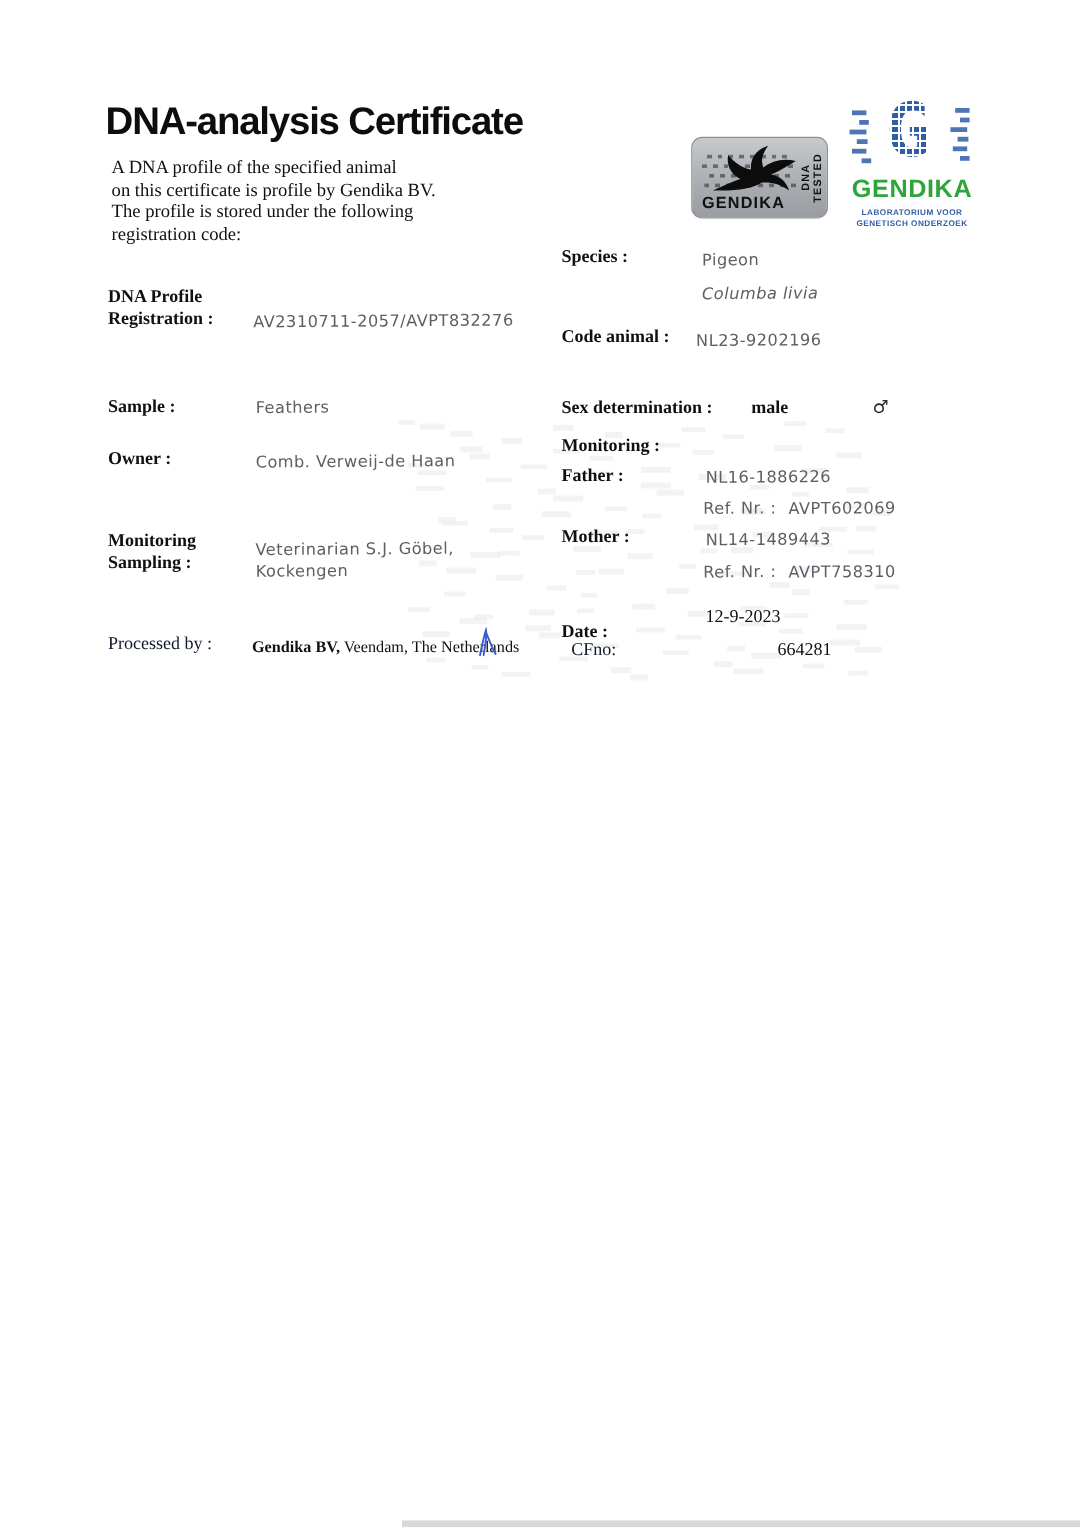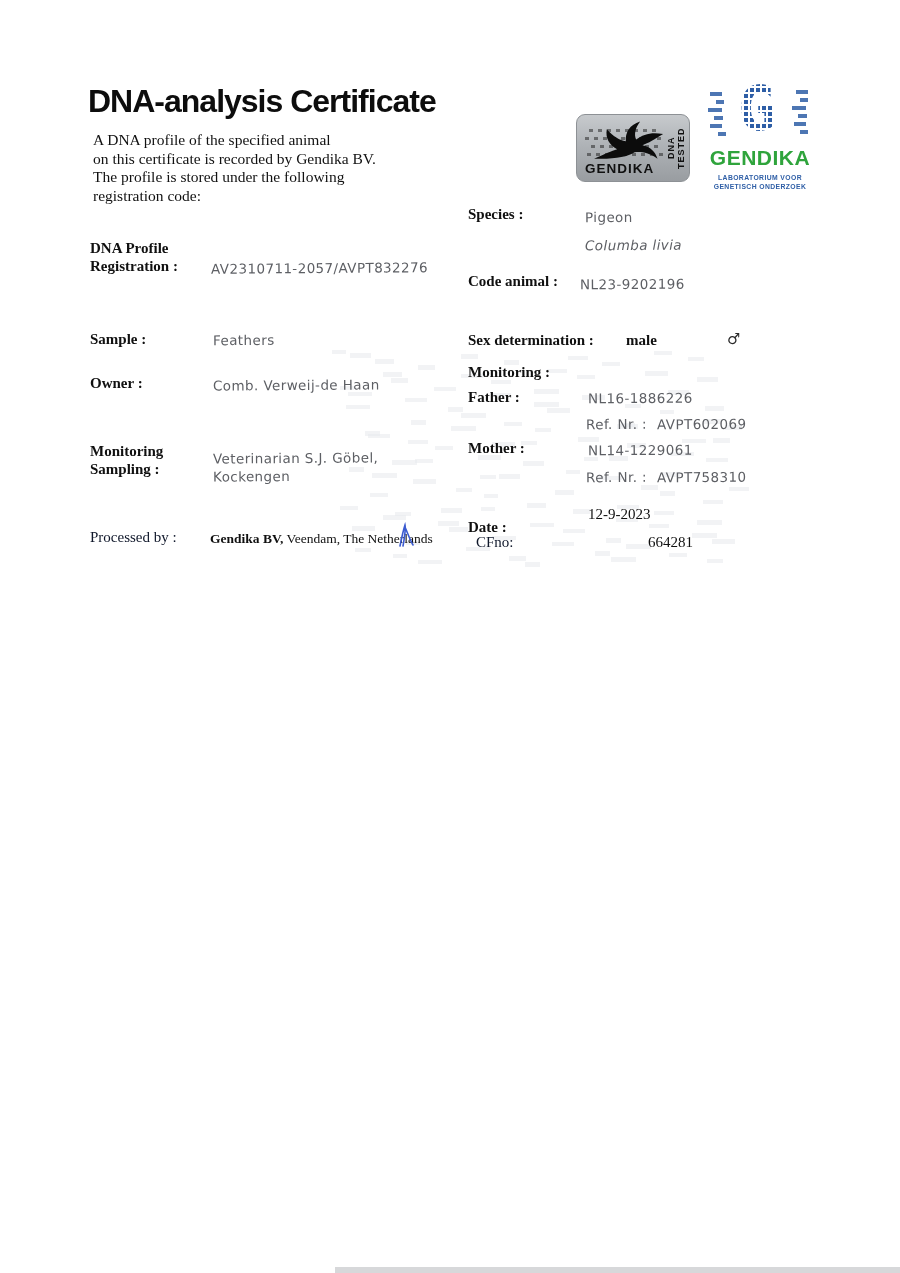--- a/index.html
+++ b/index.html
@@ -214,21 +214,21 @@
       <div class="watermark-block" style="left: 713px; top: 438px; width: 17px; height: 5px; opacity: 0.55;"></div>
       <div class="watermark-block" style="left: 355px; top: 548px; width: 16px; height: 4px; opacity: 0.55;"></div>
       <div class="watermark-block" style="left: 411px; top: 420px; width: 15px; height: 5px; opacity: 0.55;"></div>
       <div class="watermark-block" style="left: 481px; top: 507px; width: 14px; height: 4px; opacity: 0.55;"></div>
       <div class="watermark-block" style="left: 534px; top: 402px; width: 25px; height: 5px; opacity: 0.55;"></div>
     </div>
 
   <div class="abs title">DNA-analysis Certificate</div>
   <div class="abs intro">
     <div>A DNA profile of the specified animal</div>
-    <div>on this certificate is recorded by Gendika BV.</div>
+    <div>on this certificate is profile by Gendika BV.</div>
     <div>The profile is stored under the following</div>
     <div>registration code:</div>
   </div>
 
   <div class="abs stamp">
     <div class="stamp-dash" style="left:12px; top:14px; width:70px;"></div>
     <div class="stamp-dash" style="left:8px; top:22px; width:80px;"></div>
     <div class="stamp-dash" style="left:14px; top:30px; width:72px;"></div>
     <div class="stamp-dash" style="left:10px; top:38px; width:78px;"></div>
     <svg class="stamp-bird" viewBox="0 0 100 58">
@@ -305,21 +305,21 @@
   <div class="abs male-symbol" style="left:727px; top:330px;">♂</div>
 
   <div class="abs lbl" style="left:468px; top:363px;">Monitoring :</div>
 
   <div class="abs lbl" style="left:468px; top:388px;">Father :</div>
   <div class="abs hand" style="left:588px; top:389px;">NL16-1886226</div>
   <div class="abs hand" style="left:586px; top:415px;">Ref. Nr. :</div>
   <div class="abs hand" style="left:657px; top:415px;">AVPT602069</div>
 
   <div class="abs lbl" style="left:468px; top:439px;">Mother :</div>
-  <div class="abs hand" style="left:588px; top:441px;">NL14-1229061</div>
+  <div class="abs hand" style="left:588px; top:441px;">NL14-1489443</div>
   <div class="abs hand" style="left:586px; top:468px;">Ref. Nr. :</div>
   <div class="abs hand" style="left:657px; top:468px;">AVPT758310</div>
 
   <div class="abs lbl" style="left:468px; top:518px;">Date :</div>
   <div class="abs serif-val" style="left:588px; top:506px;">12-9-2023</div>
 
   <div class="abs lbl-reg" style="left:476px; top:534px;">CFno:</div>
   <div class="abs serif-val" style="left:648px; top:534px;">664281</div>
 
   <div class="bottom-bar"></div>

